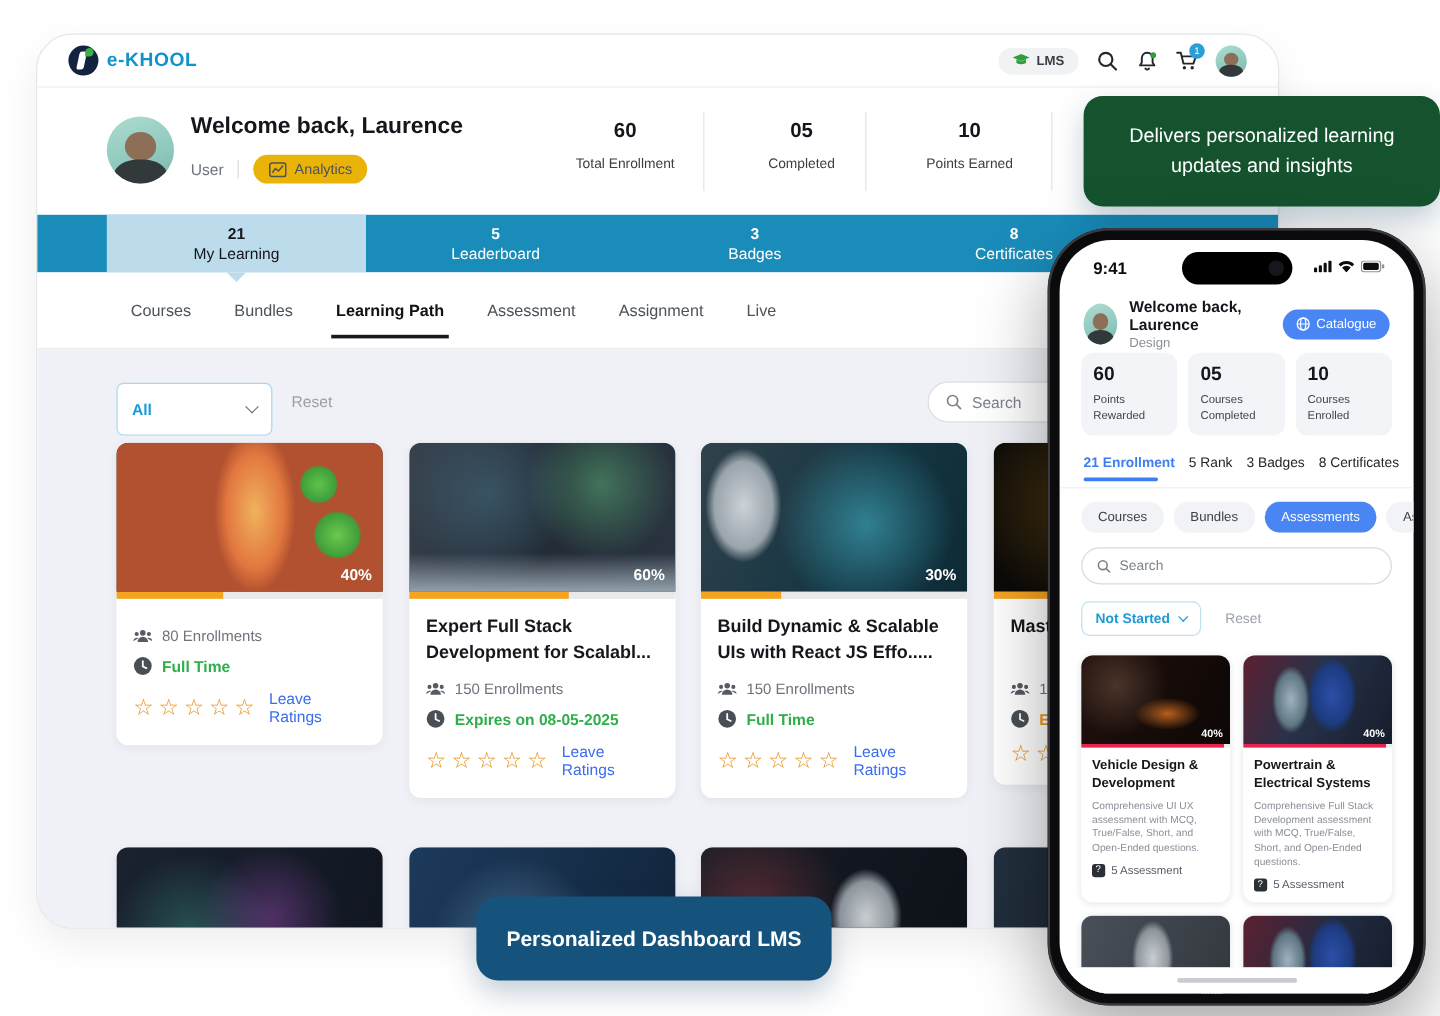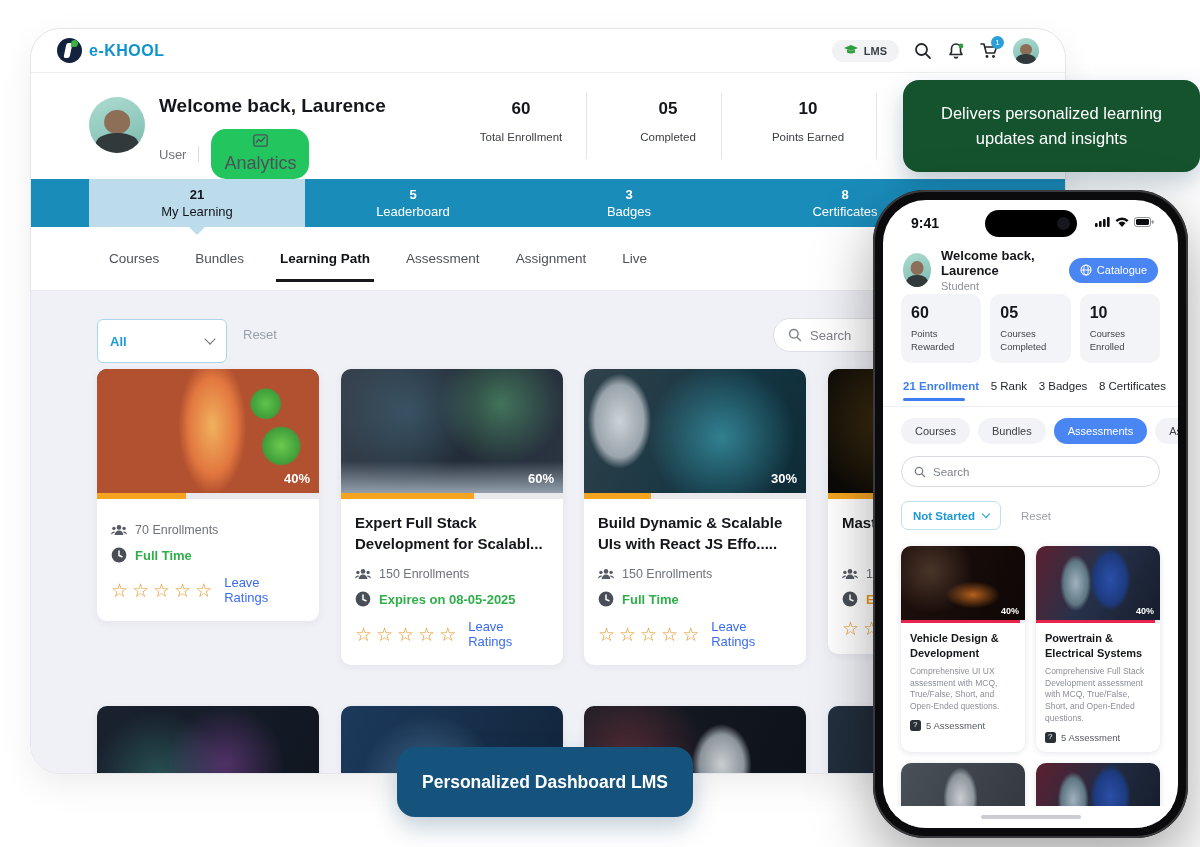--- a/index.html
+++ b/index.html
@@ -36,22 +36,22 @@
   .av-26 { width:26px; height:26px; }
   .av-56 { width:56px; height:56px; }
   .av-34 { width:34px; height:34px; }
 
   
   .d-welcome { position:relative; height:106px; }
   .w-title { position:absolute; left:128px; top:22px; font-size:19px; font-weight:bold; color:#14161c; }
   .w-sub { position:absolute; left:128px; top:56px; display:flex; align-items:center; gap:12px; }
   .w-role { font-size:13px; color:#6e737b; }
   .w-divider { width:1px; height:16px; background:#d9dbde; }
-  .analytics-pill { display:flex; align-items:center; gap:6px; background:#22c55e; border-radius:15px;
-    padding:5px 13px; font-size:18px; color:#4c525a;flex-direction:column; }
+  .analytics-pill { display:flex; align-items:center; gap:6px; background:#eab308; border-radius:15px;
+    padding:5px 13px; font-size:12px; color:#4c525a; }
   .w-avatar { position:absolute; left:58px; top:24px; }
   .stat { position:absolute; top:26px; width:130px; text-align:center; }
   .stat .v { font-size:17px; font-weight:bold; color:#14161c; }
   .stat .l { font-size:11.5px; color:#3c4046; margin-top:12px; }
   .vline { position:absolute; top:20px; width:1px; height:66px; background:#e2e4e7; }
 
   
   .main-tabs { position:absolute; left:0; top:150px; width:100%; height:48px; background:#1a8cba; display:flex; }
   .mt-spacer { width:58px; }
   .mtab { width:216px; display:flex; flex-direction:column; align-items:center; justify-content:center;
@@ -349,21 +349,21 @@
       <div class="cc-body">
         <div class="cc-meta">
           <svg width="16" height="12" viewBox="0 0 16 12">
               <circle cx="8" cy="3.4" r="2.3" fill="#555a63"></circle>
               <path d="M3.6 11 a4.4 4.4 0 0 1 8.8 0 Z" fill="#555a63"></path>
               <circle cx="2.9" cy="4.4" r="1.7" fill="#555a63"></circle>
               <circle cx="13.1" cy="4.4" r="1.7" fill="#555a63"></circle>
               <path d="M0 10.4 a3 3 0 0 1 4.4 -2.5" fill="#555a63"></path>
               <path d="M16 10.4 a3 3 0 0 0 -4.4 -2.5" fill="#555a63"></path>
             </svg>
-          <span>70 Enrollments</span>
+          <span>80 Enrollments</span>
         </div>
         <div class="cc-sched">
           <svg width="16" height="16" viewBox="0 0 16 16">
               <circle cx="8" cy="8" r="7.4" fill="#4a4f57"></circle>
               <polyline points="8,4 8,8.4 11,9.8" fill="none" stroke="#fff" stroke-width="1.5" stroke-linecap="round"></polyline>
             </svg>
           <span style="color: rgb(47, 174, 74);">Full Time</span>
         </div>
         <div class="stars-row">
           <span class="stars">☆☆☆☆☆</span>
@@ -517,21 +517,21 @@
             <rect x="2" y="2" width="13" height="6" rx="1.4" fill="#0c0d10"></rect>
             <rect x="17.6" y="3.2" width="2" height="3.6" rx="1" fill="#0c0d10" fill-opacity=".45"></rect>
           </svg>
       </div>
     </div>
 
     <div class="p-header">
       <div class="avatar av-34" style="margin-right:10px;"></div>
       <div>
         <div class="p-name">Welcome back, Laurence</div>
-        <div class="p-role">Student</div>
+        <div class="p-role">Design</div>
       </div>
       <div class="catalogue">
         <svg width="12" height="12" viewBox="0 0 12 12">
             <circle cx="6" cy="6" r="5" fill="none" stroke="#fff" stroke-width="1.1"></circle>
             <ellipse cx="6" cy="6" rx="2.2" ry="5" fill="none" stroke="#fff" stroke-width="1"></ellipse>
             <line x1="1" y1="6" x2="11" y2="6" stroke="#fff" stroke-width="1"></line>
           </svg>
         <span>Catalogue</span>
       </div>
     </div>

